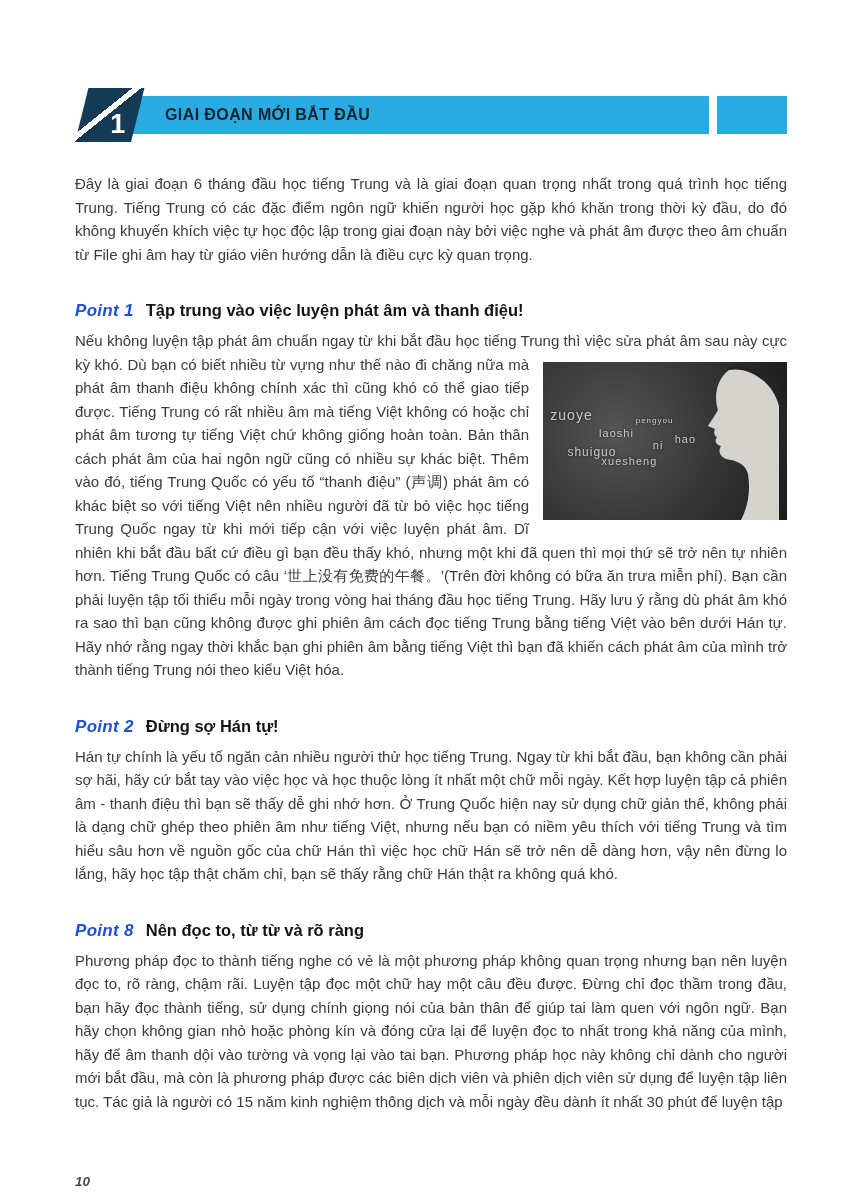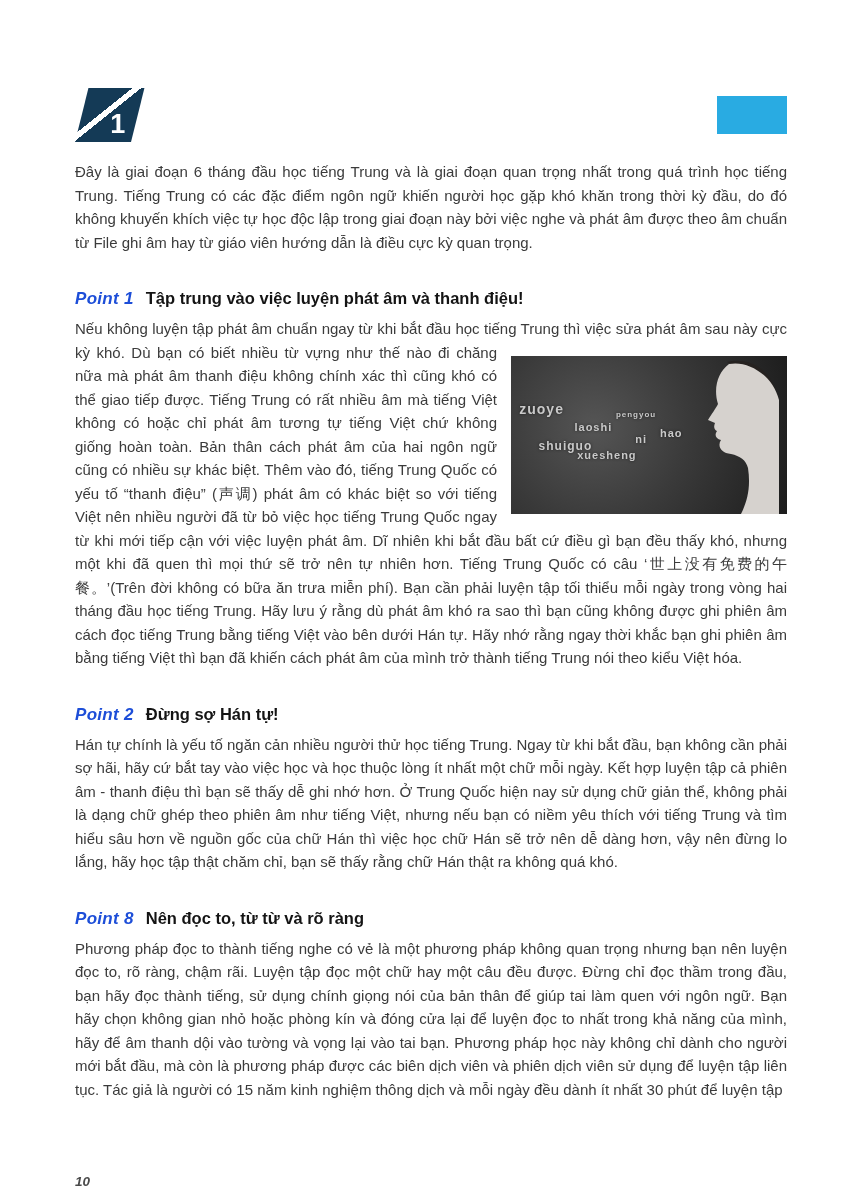--- a/index.html
+++ b/index.html
@@ -23,54 +23,56 @@
     position:absolute;left:0;top:0;width:56px;height:54px;z-index:2;
     transform:skewX(-14deg);transform-origin:50% 100%;
     background:linear-gradient(135deg,#143a56 0 40%,#ffffff 40% 48%,#143a56 48% 100%);
   }
   .badge-num{
     position:absolute;right:10px;bottom:2px;display:block;
     transform:skewX(14deg);color:#ffffff;font-size:27px;font-weight:bold;
   }
 
   
-  .intro{margin:18px 0 0;text-align:justify;font-size:15px;line-height:23.5px;}
+  .intro{margin:30px 0 0;text-align:justify;font-size:15px;line-height:23.5px;}
   .point-head{margin:28px 0 7px;}
   .point-label{
     color:#1d4ed8;font-style:italic;font-weight:bold;font-size:17px;
     margin-right:12px;letter-spacing:.3px;
   }
   .point-title{font-weight:bold;font-size:16.5px;color:#141414;}
   .point-body{margin:0;text-align:justify;font-size:15px;line-height:23.5px;}
 
   
   .figure{
-    display:block;float:right;width:276px;height:158px;margin:15px 0 6px 14px;
+    display:block;float:right;width:244px;height:158px;margin:9px 0 6px 14px;
     position:relative;overflow:hidden;
     background:radial-gradient(circle at 30% 45%,#555555 0%,#3a3a3a 45%,#1c1c1c 100%);
-    font-weight:bold;
   }
   .pinyin-word{
     position:absolute;color:#c9c9c9;letter-spacing:1px;white-space:nowrap;
     text-shadow:0 0 3px rgba(0,0,0,.6);
   }
   .profile-svg{position:absolute;right:0;top:0;height:100%;}
 
   
   .page-number{
     position:absolute;left:75px;top:1174px;font-style:italic;font-weight:bold;
     font-size:13.5px;color:#4a4a4a;
   }
 </style>
 </head>
 <body>
 
 <div class="page">
 
   <header class="chapter-header">
+    <div class="header-bar main-bar">
+      <h1 class="chapter-title">GIAI ĐOẠN MỚI BẮT ĐẦU</h1>
+    </div>
     <div class="header-bar end-cap"></div>
     <div class="badge">
       <span class="badge-num">1</span>
     </div>
   </header>
 
   <p class="intro">Đây là giai đoạn 6 tháng đầu học tiếng Trung và là giai đoạn quan trọng nhất trong quá trình học tiếng Trung. Tiếng Trung có các đặc điểm ngôn ngữ khiến người học gặp khó khăn trong thời kỳ đầu, do đó không khuyến khích việc tự học độc lập trong giai đoạn này bởi việc nghe và phát âm được theo âm chuẩn từ File ghi âm hay từ giáo viên hướng dẫn là điều cực kỳ quan trọng.</p>
 
   <section>
     <h2 class="point-head">

